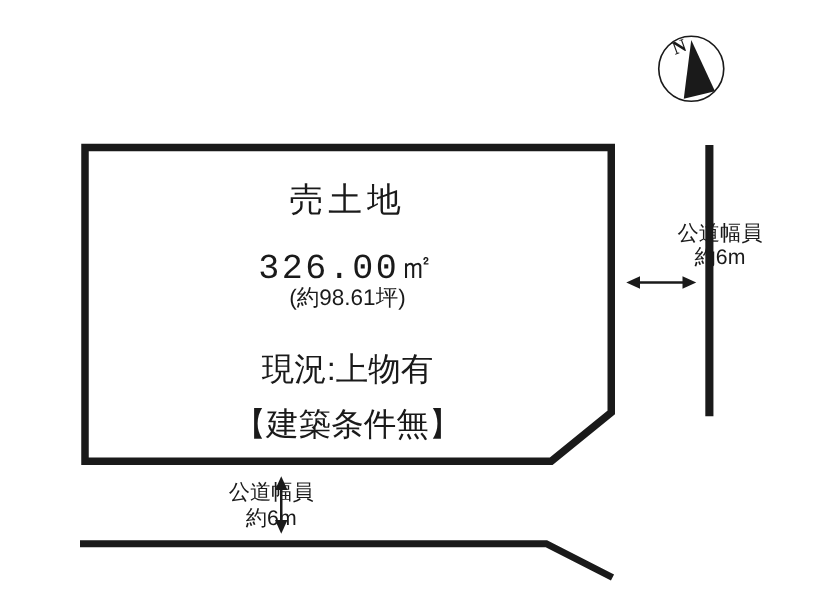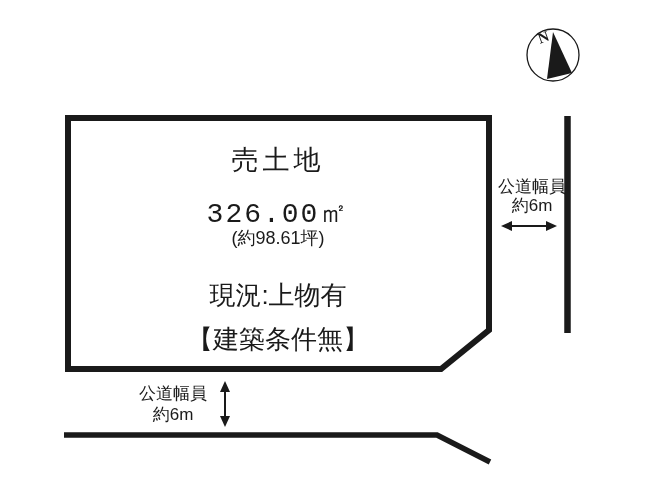--- a/index.html
+++ b/index.html
@@ -19,20 +19,21 @@
   .canvas svg {
     position: absolute;
     left: 0;
     top: 0;
   }
   .label {
     position: absolute;
     text-align: center;
     color: #1a1a1a;
     white-space: nowrap;
+    margin-left: 44px;
   }
   .plot-text {
     position: absolute;
     left: 78px;
     top: 0;
     width: 400px;
     text-align: center;
     color: #1a1a1a;
   }
   .plot-title {

